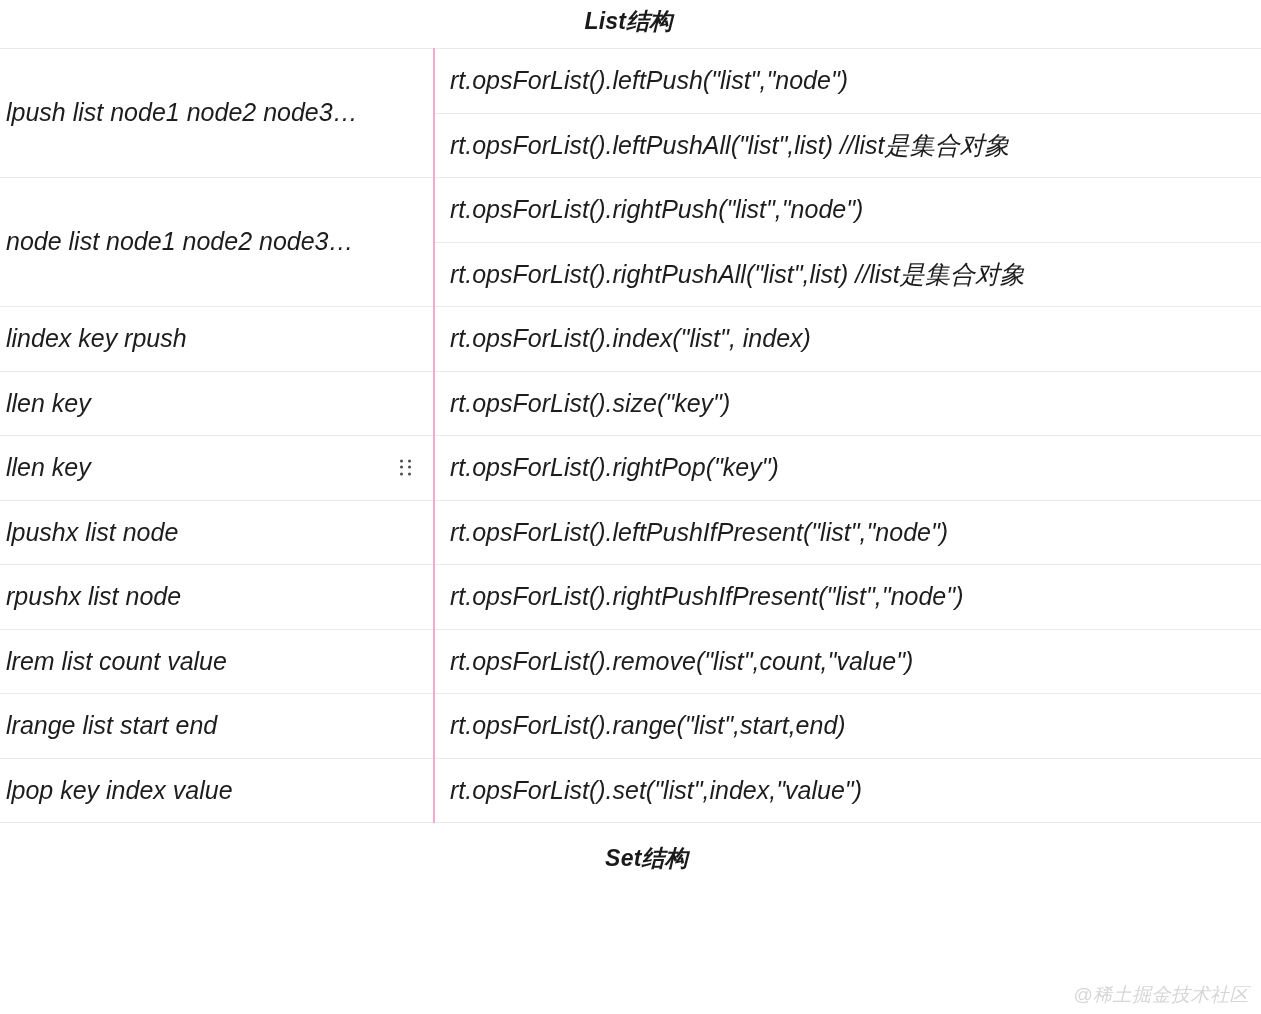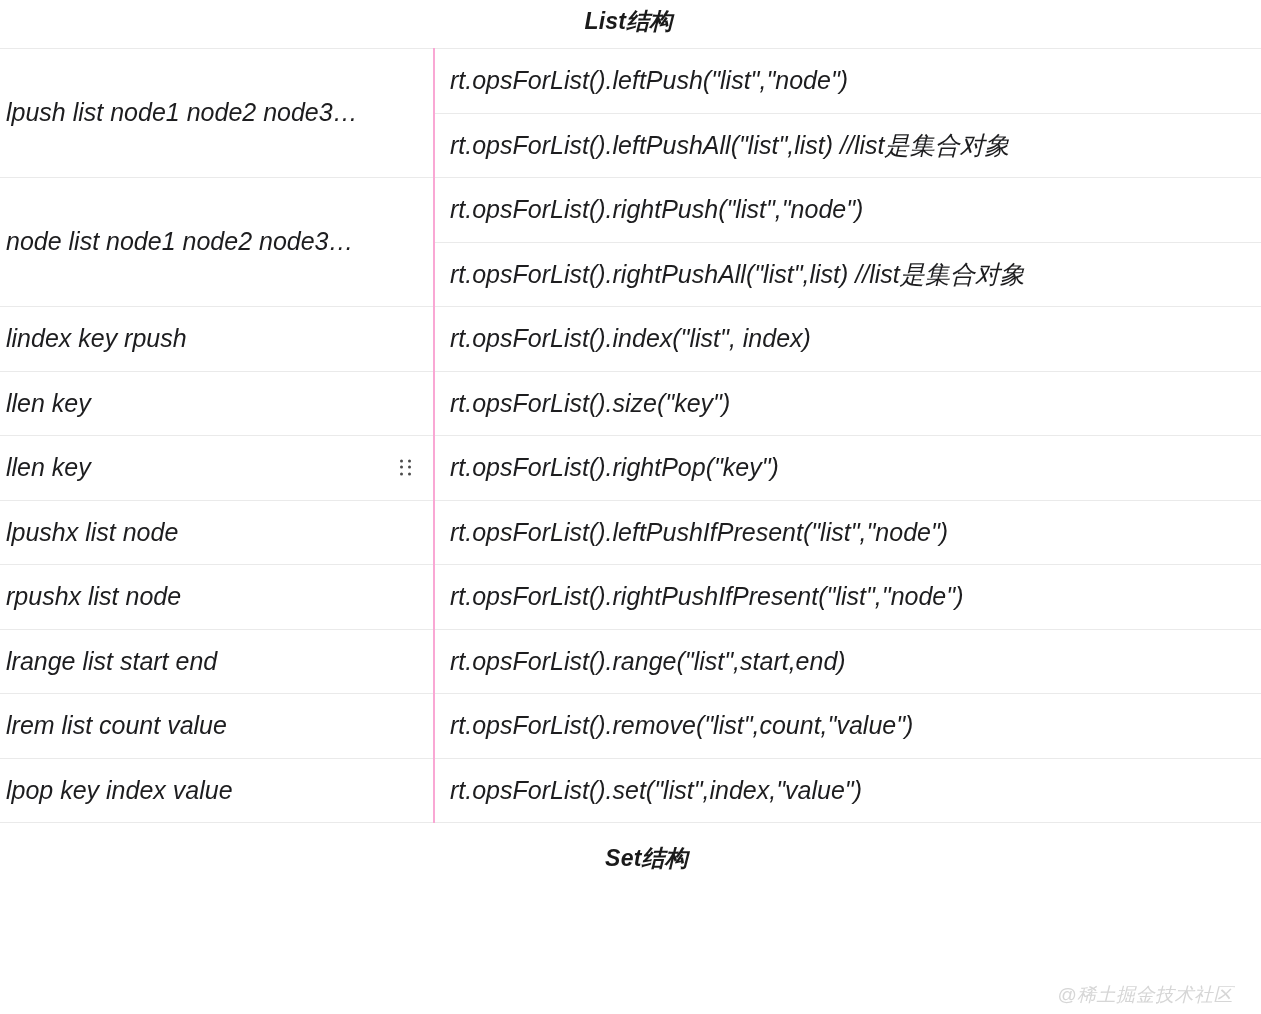--- a/index.html
+++ b/index.html
@@ -102,21 +102,21 @@
     display: block;
     width: 3px;
     height: 3px;
     background: #4b4b4b;
     border-radius: 50%;
   }
 
   
   .watermark {
     position: absolute;
-    right: 24px;
+    right: 8px;
     bottom: 6px;
     font-size: 19px;
     color: #d6d6d6;
     letter-spacing: 0.5px;
     white-space: nowrap;
     user-select: none;
   }
 </style>
 </head>
 <body>
@@ -224,38 +224,38 @@
           <td class="right-cell">
             <div class="sub-stack">
               <div class="sub-row">
                 <div class="cell-text">rt.opsForList().rightPushIfPresent("list","node")</div>
               </div>
             </div>
           </td>
         </tr>
         <tr>
           <td class="left-cell">
+            <div class="cell-text">lrem list count value</div>
+          </td>
+          <td class="right-cell">
+            <div class="sub-stack">
+              <div class="sub-row">
+                <div class="cell-text">rt.opsForList().remove("list",count,"value")</div>
+              </div>
+            </div>
+          </td>
+        </tr>
+        <tr>
+          <td class="left-cell">
             <div class="cell-text">lrange list start end</div>
           </td>
           <td class="right-cell">
             <div class="sub-stack">
               <div class="sub-row">
                 <div class="cell-text">rt.opsForList().range("list",start,end)</div>
-              </div>
-            </div>
-          </td>
-        </tr>
-        <tr>
-          <td class="left-cell">
-            <div class="cell-text">lrem list count value</div>
-          </td>
-          <td class="right-cell">
-            <div class="sub-stack">
-              <div class="sub-row">
-                <div class="cell-text">rt.opsForList().remove("list",count,"value")</div>
               </div>
             </div>
           </td>
         </tr>
         <tr>
           <td class="left-cell">
             <div class="cell-text">lpop key index value</div>
           </td>
           <td class="right-cell">
             <div class="sub-stack">

